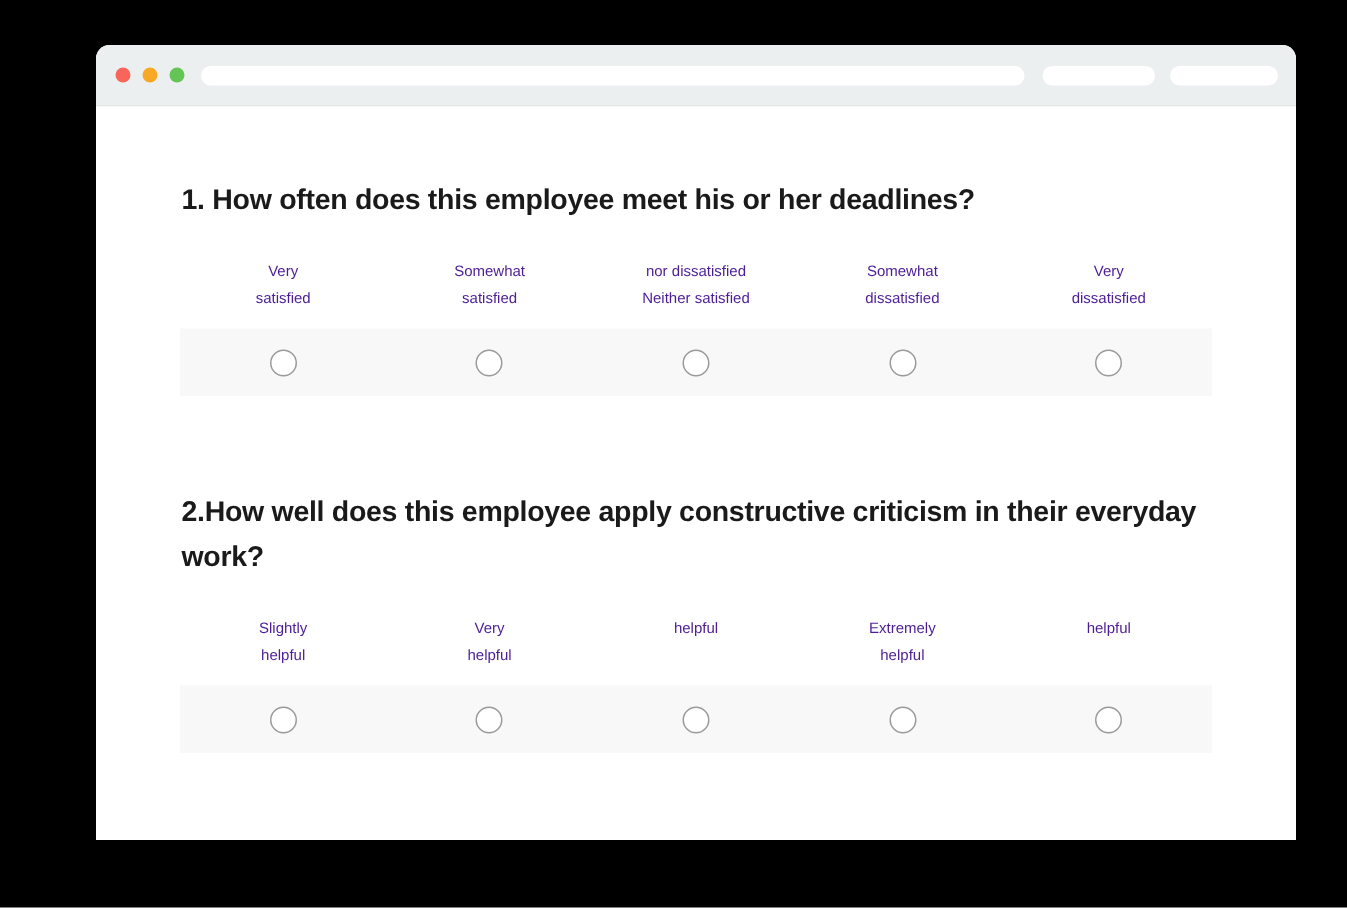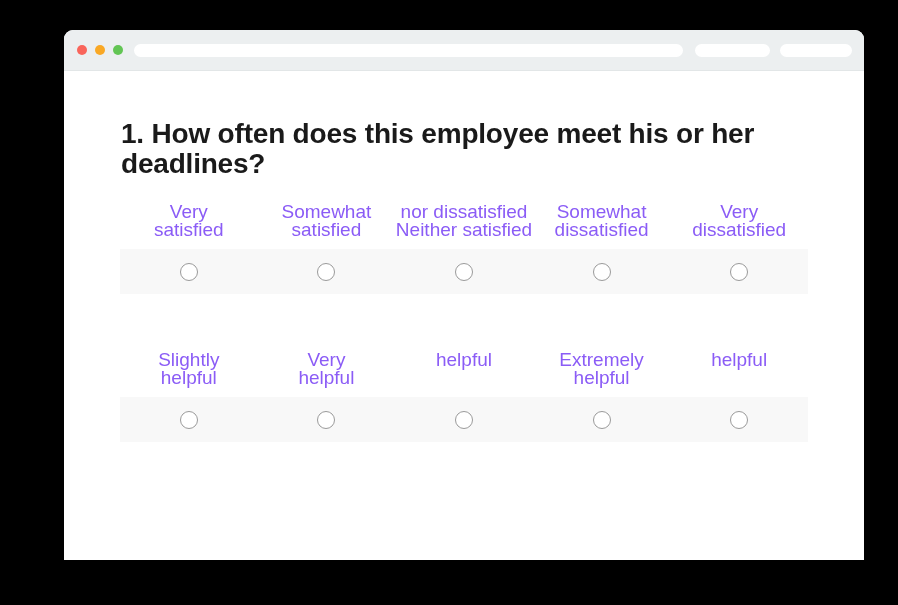--- a/index.html
+++ b/index.html
@@ -92,42 +92,42 @@
     left: 0;
     right: 0;
   }
   .q1 { top: 48px; }
   .q2 { top: 256px; }
 
   .question-title {
     margin: 0;
     padding: 0 40px 0 57px;
     font-family: "Liberation Sans Narrow", "Liberation Sans", sans-serif;
-    font-size: 28px;
+    font-size: 19px;
     font-weight: bold;
     line-height: 30px;
     letter-spacing: -0.2px;
     color: #1a1a1a;
   }
 
   .scale {
     margin-top: 24px;
     padding: 0 56px;
   }
 
   .scale-labels {
     display: flex;
     width: 100%;
   }
   .scale-label {
     flex: 1 1 0;
     text-align: center;
-    font-size: 19px;
+    font-size: 10px;
     line-height: 18px;
-    color: #8b5cf6;
+    color: #4c1d95;
     padding-bottom: 10px;
   }
   .scale-label .ln { display: block; }
 
   .scale-band {
     display: flex;
     width: 100%;
     height: 45px;
     background: #f8f8f8;
     align-items: center;
@@ -205,20 +205,21 @@
             <span class="radio"></span>
           </div>
           <div class="scale-cell">
             <span class="radio"></span>
           </div>
         </div>
       </div>
     </div>
 
     <div class="question-block q2">
+      <h2 class="question-title">2.How well does this employee apply constructive criticism in their everyday work?</h2>
       <div class="scale">
         <div class="scale-labels">
           <div class="scale-label">
             <span class="ln">Slightly</span>
             <span class="ln">helpful</span>
           </div>
           <div class="scale-label">
             <span class="ln">Very</span>
             <span class="ln">helpful</span>
           </div>

